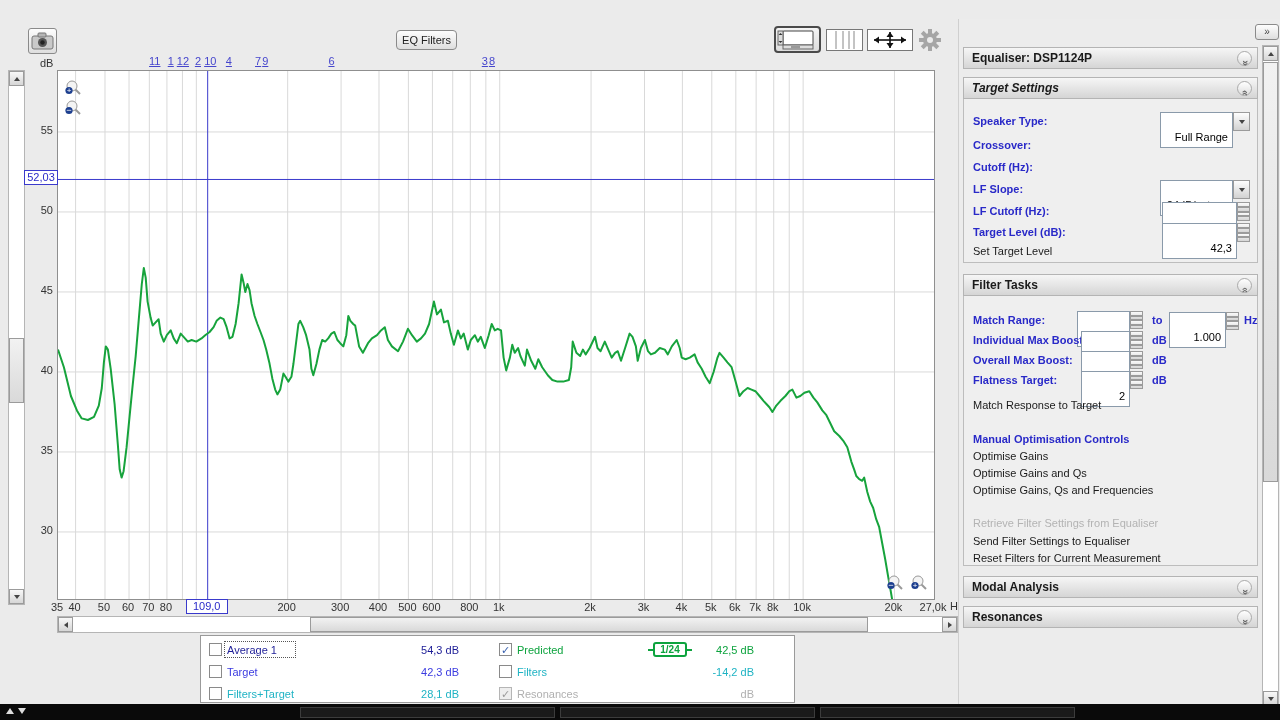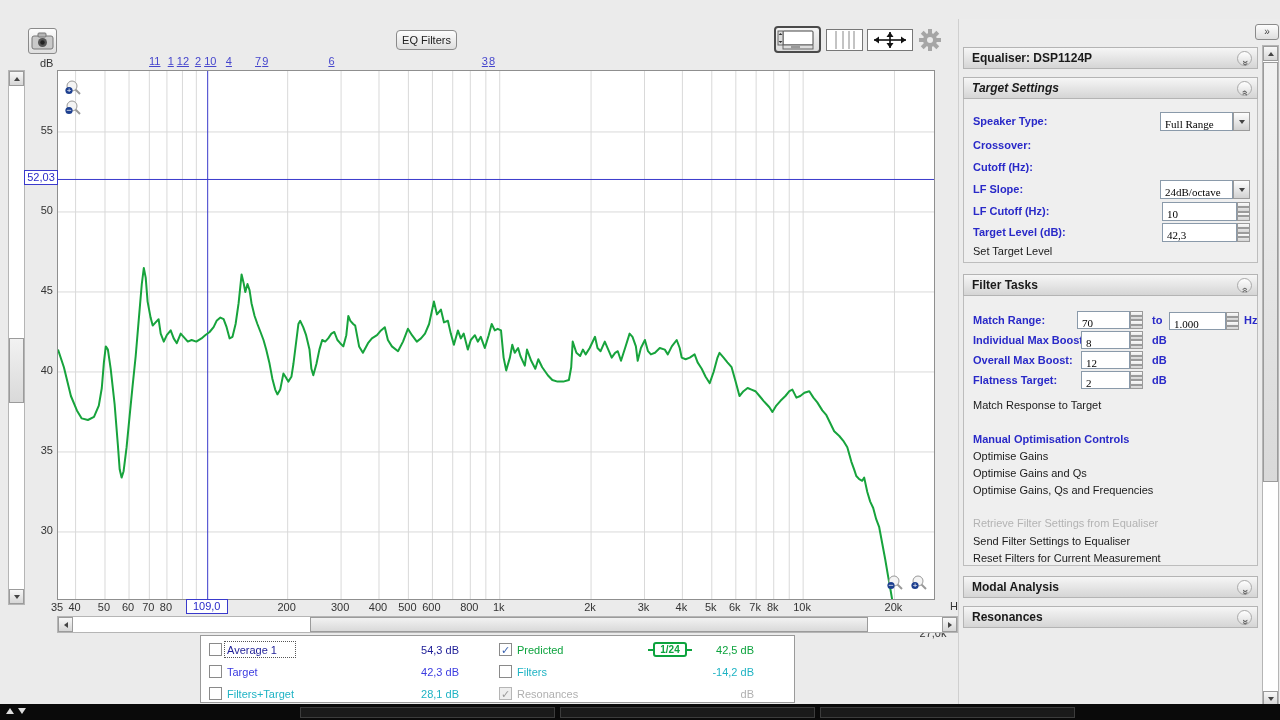--- a/index.html
+++ b/index.html
@@ -55,21 +55,21 @@
     border:1px solid #b4b4b4;font-size:12px;font-weight:bold;color:#1a1a1a;line-height:20px;padding-left:8px;}
   .secbox{position:absolute;left:4px;width:295px;background:#efefef;border:1px solid #bdbdbd;}
   .chevcirc{position:absolute;right:5px;top:3px;width:15px;height:15px;border:1px solid #aaa;border-radius:50%;
     background:linear-gradient(#fff,#ddd);text-align:center;}
   .chev{display:inline-block;font-size:10px;color:#666;font-weight:bold;line-height:14px;}
   .chev.down{transform:rotate(90deg);} .chev.up{transform:rotate(-90deg);}
   .plbl{position:absolute;font-size:11px;font-weight:bold;color:#2929c8;white-space:nowrap;}
   .pact{position:absolute;font-size:11px;color:#1a1a1a;white-space:nowrap;}
   .pact.dis{color:#b3b3b3;}
   .fld{position:absolute;display:flex;}
-  .fld .val{flex:1;background:#fff;border:1px solid #8a9aaa;font-size:11px;padding:4px 4px;line-height:14px;font-family:Liberation Serif, serif;}
+  .fld .val{flex:1;background:#fff;border:1px solid #8a9aaa;font-size:11px;text-align:right;padding:17px 4px;line-height:14px;}
   .fld .arrows{width:13px;display:flex;flex-direction:column;}
   .fld .arrows div{flex:1;border:1px solid #9b9b9b;background:linear-gradient(#fafafa,#d5d5d5);display:flex;align-items:center;justify-content:center;}
   .fld .cbtn{width:17px;border:1px solid #9b9b9b;background:linear-gradient(#fdfdfd,#d2d2d2);display:flex;align-items:center;justify-content:center;}
   .punit{position:absolute;font-size:11px;font-weight:bold;color:#2929c8;}
   
   .taskbar{position:absolute;left:0;top:704px;width:1280px;height:16px;background:#0a0a0a;}
   .tb-item{position:absolute;top:3px;height:11px;border:1px solid #3c3c3c;background:#1a1a1a;}
   svg{display:block;}
 </style>
 </head>
@@ -260,21 +260,21 @@
       <span class="xlab" style="left: 498.727px; top: 601px;">1k</span>
       <span class="xlab" style="left: 590.059px; top: 601px;">2k</span>
       <span class="xlab" style="left: 643.485px; top: 601px;">3k</span>
       <span class="xlab" style="left: 681.391px; top: 601px;">4k</span>
       <span class="xlab" style="left: 710.793px; top: 601px;">5k</span>
       <span class="xlab" style="left: 734.817px; top: 601px;">6k</span>
       <span class="xlab" style="left: 755.128px; top: 601px;">7k</span>
       <span class="xlab" style="left: 772.723px; top: 601px;">8k</span>
       <span class="xlab" style="left: 802.125px; top: 601px;">10k</span>
       <span class="xlab" style="left: 893.457px; top: 601px;">20k</span>
-      <span class="xlab" style="left: 933px; top: 601px; margin-top: 26px;">27,0k</span>
+      <span class="xlab" style="left: 933px; top: 601px;">27,0k</span>
     </div>
 
   <div class="abs sb-track" style="left:57px;top:616px;width:901px;height:17px;">
     <div class="sb-btn abs" style="left:0;top:0;width:15px;height:15px;">
         <div class="tl"></div>
       </div>
     <div class="sb-thumb abs" style="left:252px;top:0;width:558px;height:15px;"></div>
     <div class="sb-btn abs" style="left:884px;top:0;width:15px;height:15px;">
         <div class="tr"></div>
       </div>

